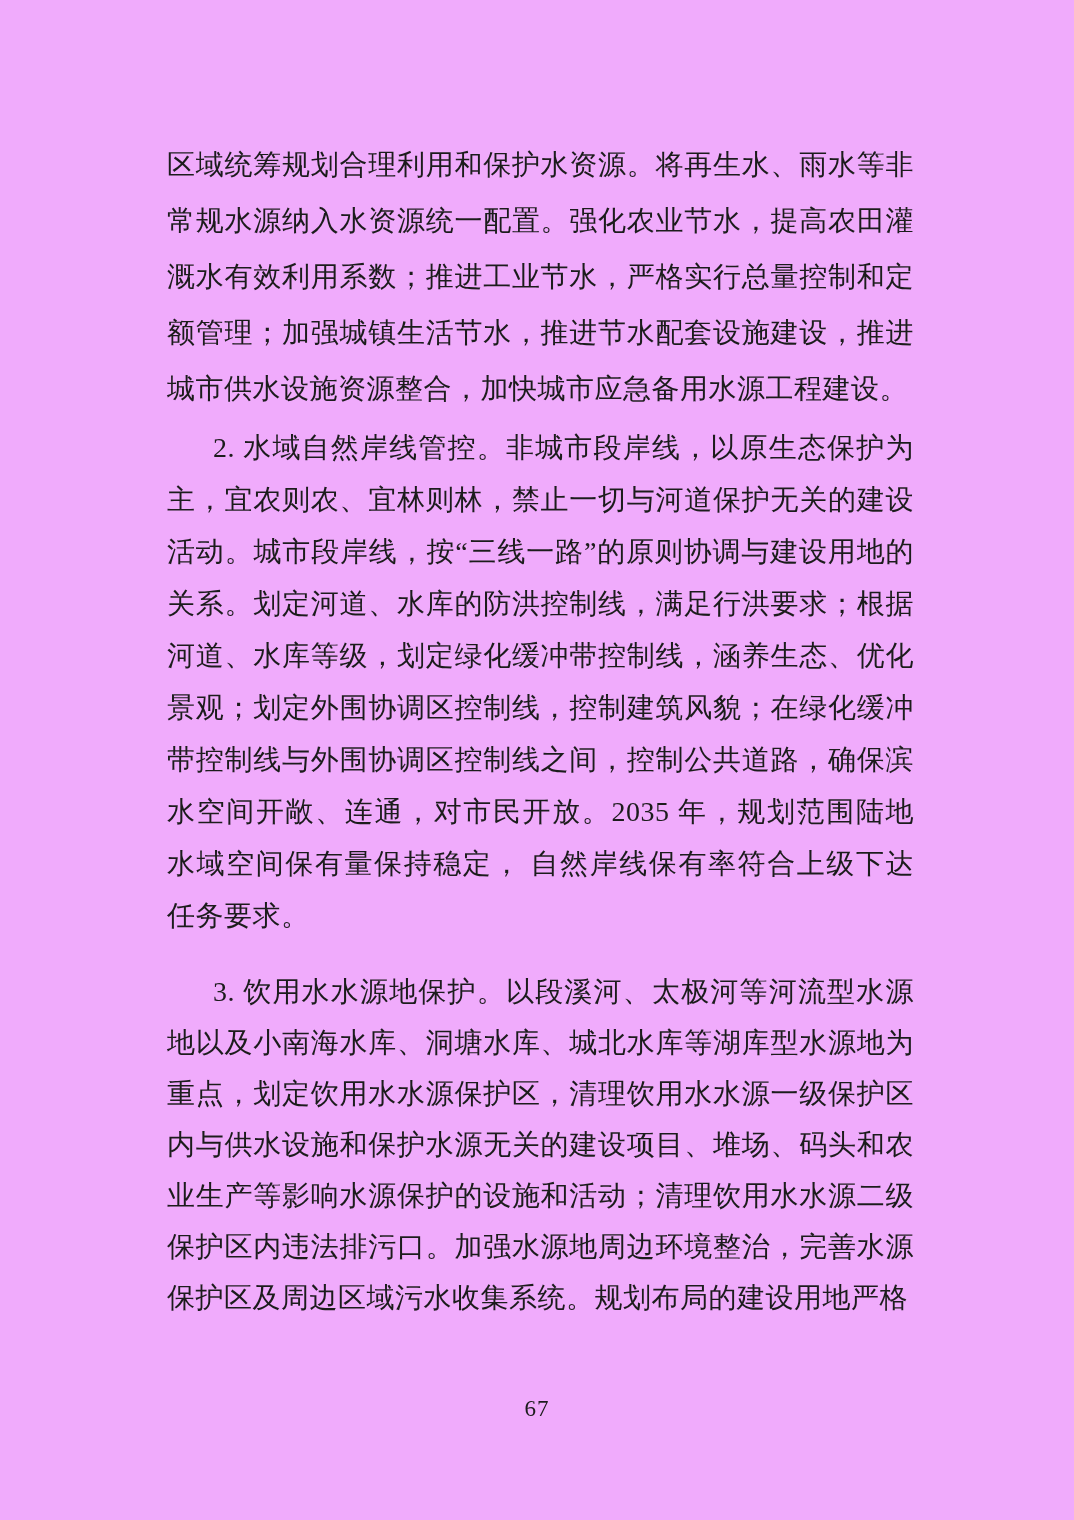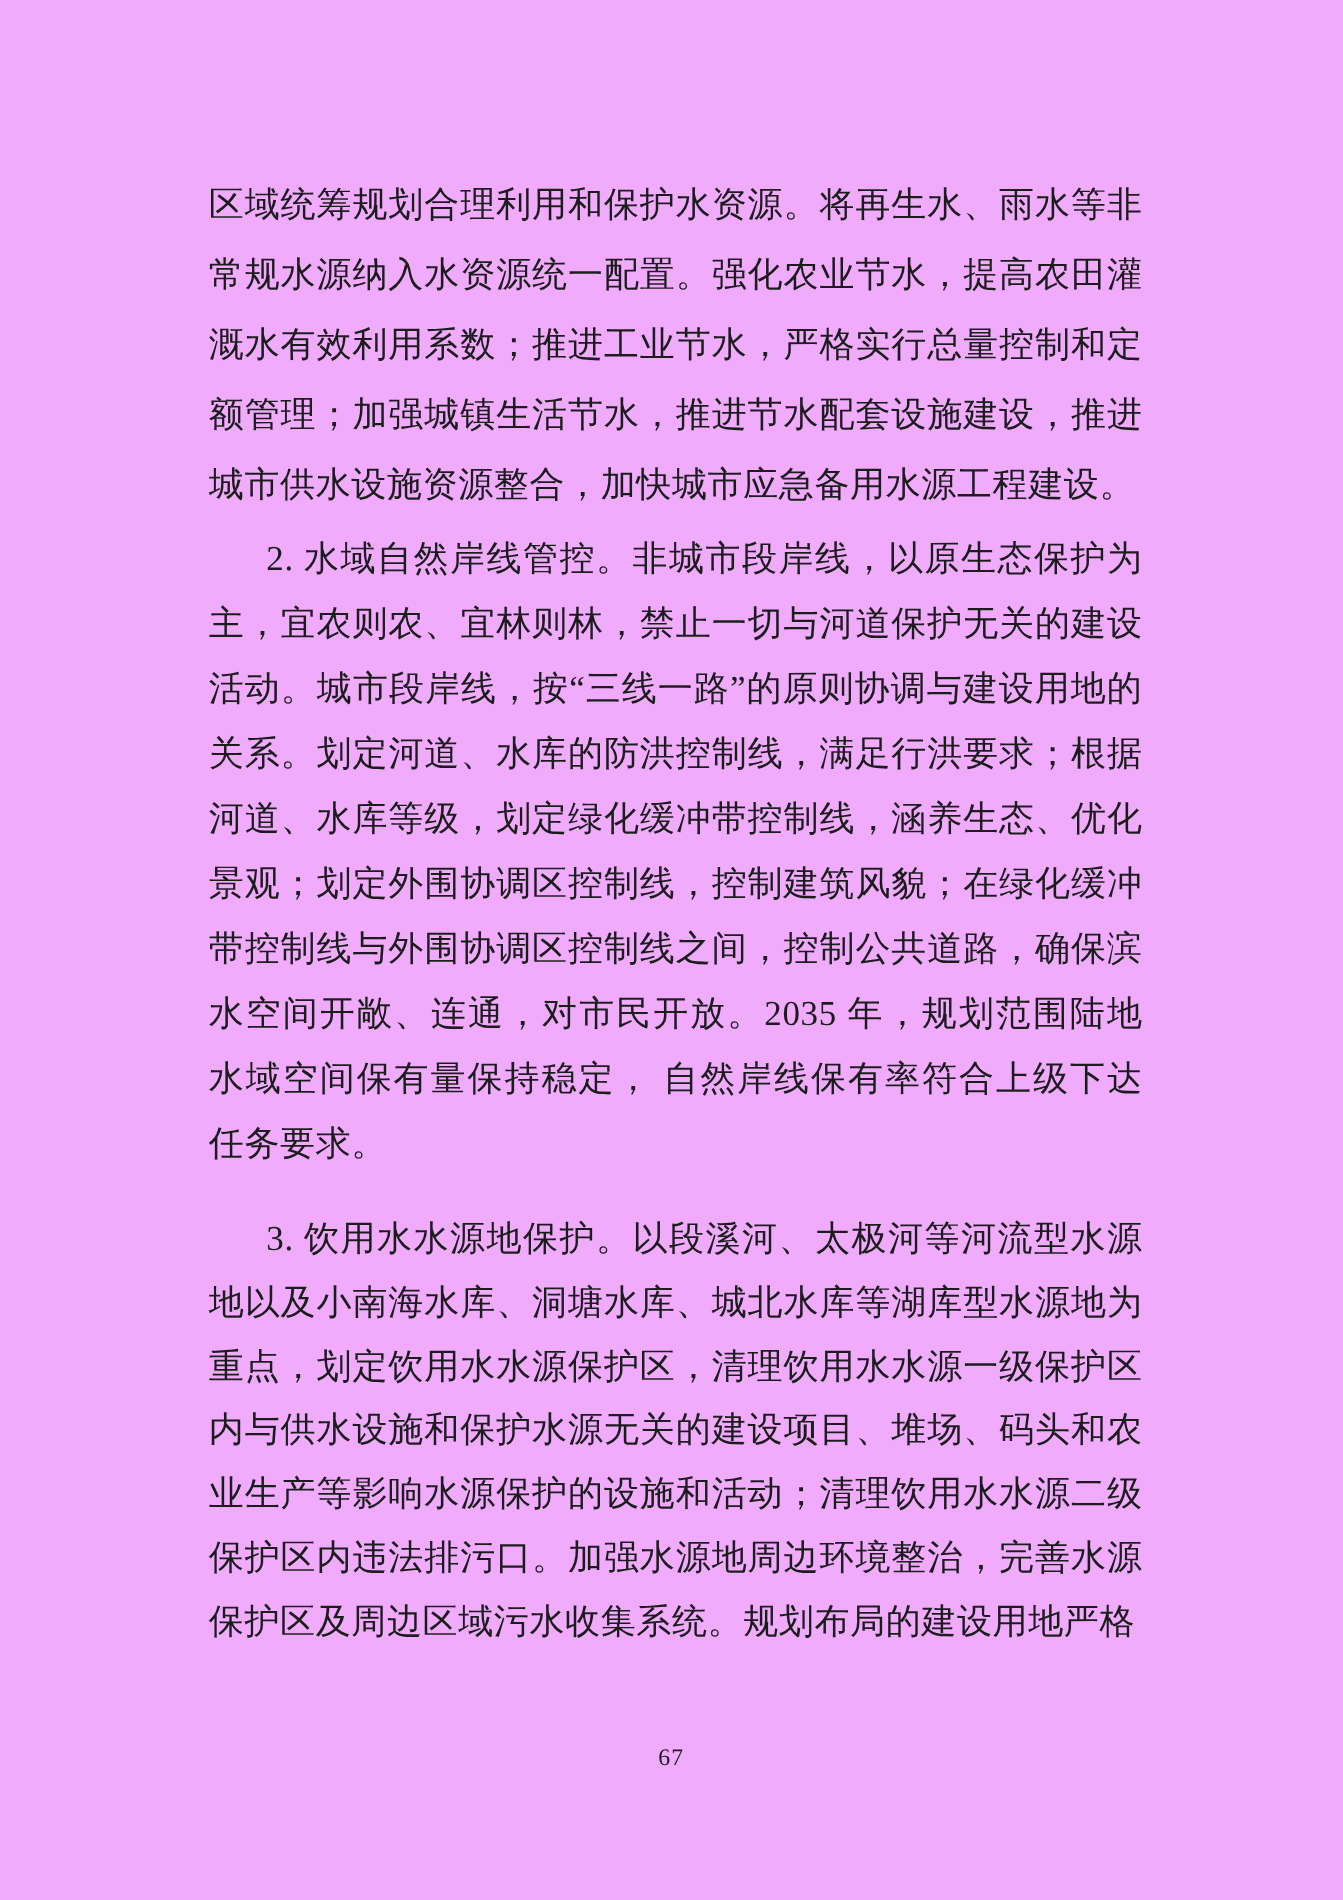--- a/index.html
+++ b/index.html
@@ -49,21 +49,21 @@
     text-decoration-thickness: 2px;
     text-underline-offset: 7px;
     text-decoration-color: #1c1c1c;
   }
   .page-number {
     position: absolute;
     top: 1396px;
     left: 0;
     width: 100%;
     text-align: center;
-    font-size: 19px;
+    font-size: 23px;
     letter-spacing: 1px;
     color: #1c1c1c;
   }
 </style>
 </head>
 <body>
 
 <div class="sheet" style="background: #f0abfc; color: rgb(28, 28, 28);">
   <div class="text-block">
     <p class="para para-1"><span>区域统筹规划合理利用和保护水资源。将再生水、雨水等非常规水源纳入水资源统一配置。强化农业节水，提高农田灌溉水有效利用系数；推进工业节水，严格实行总量控制和定额管理；加强城镇生活节水，推进节水配套设施建设，推进城市供水设施资源整合，加快城市应急备用水源工程建设。</span></p>

